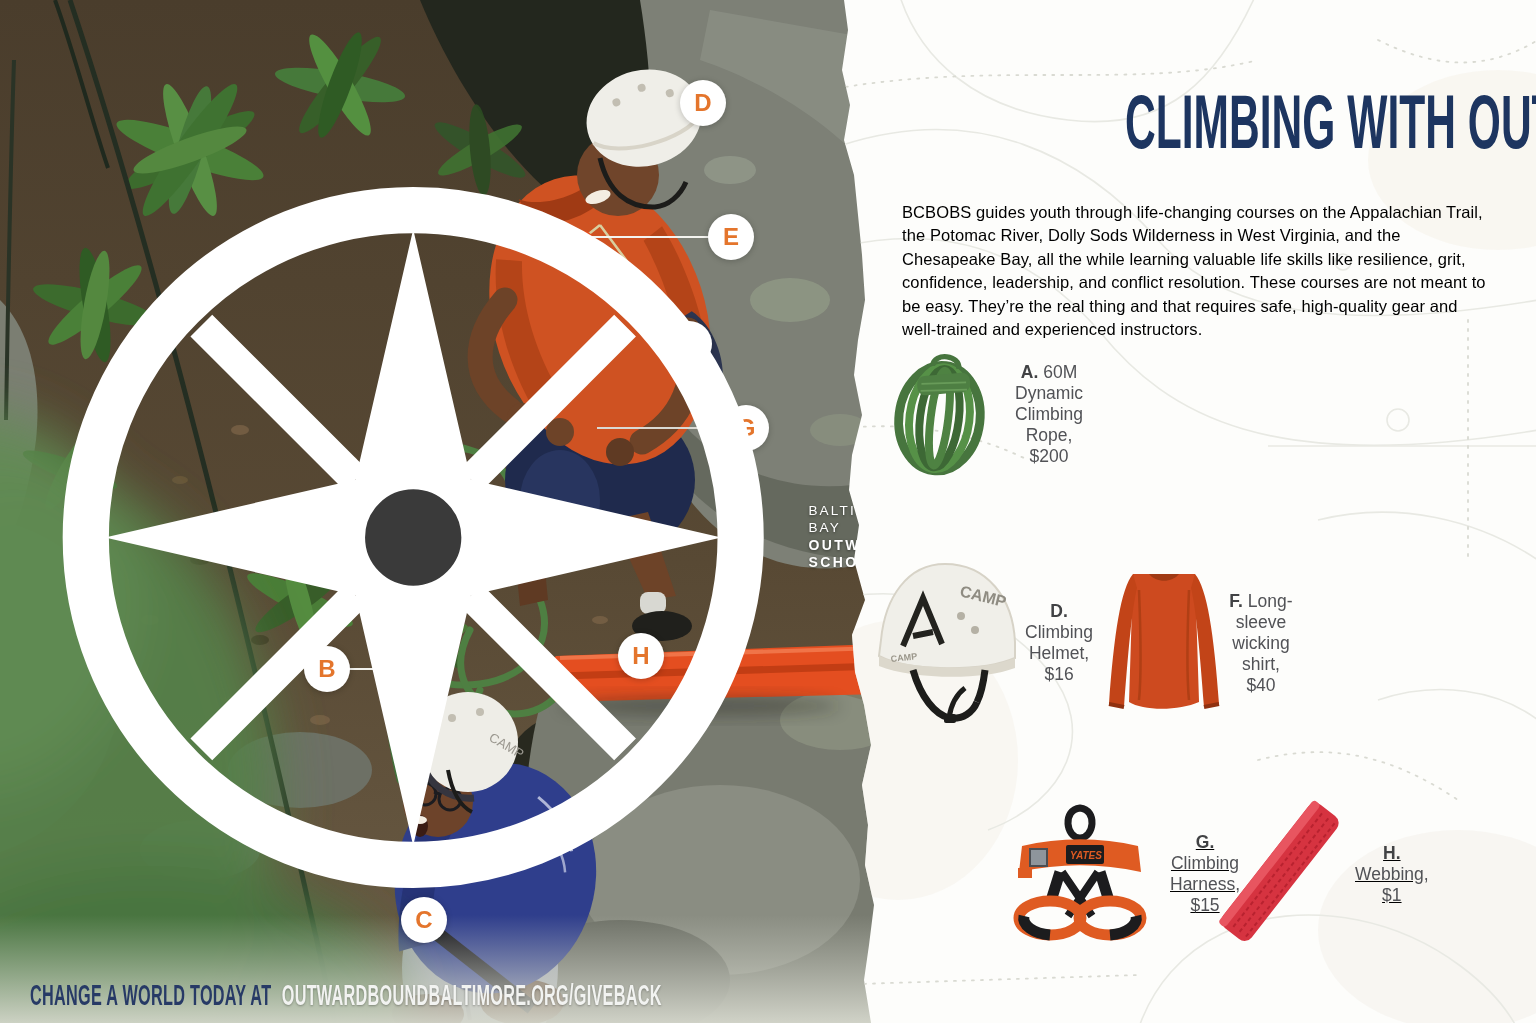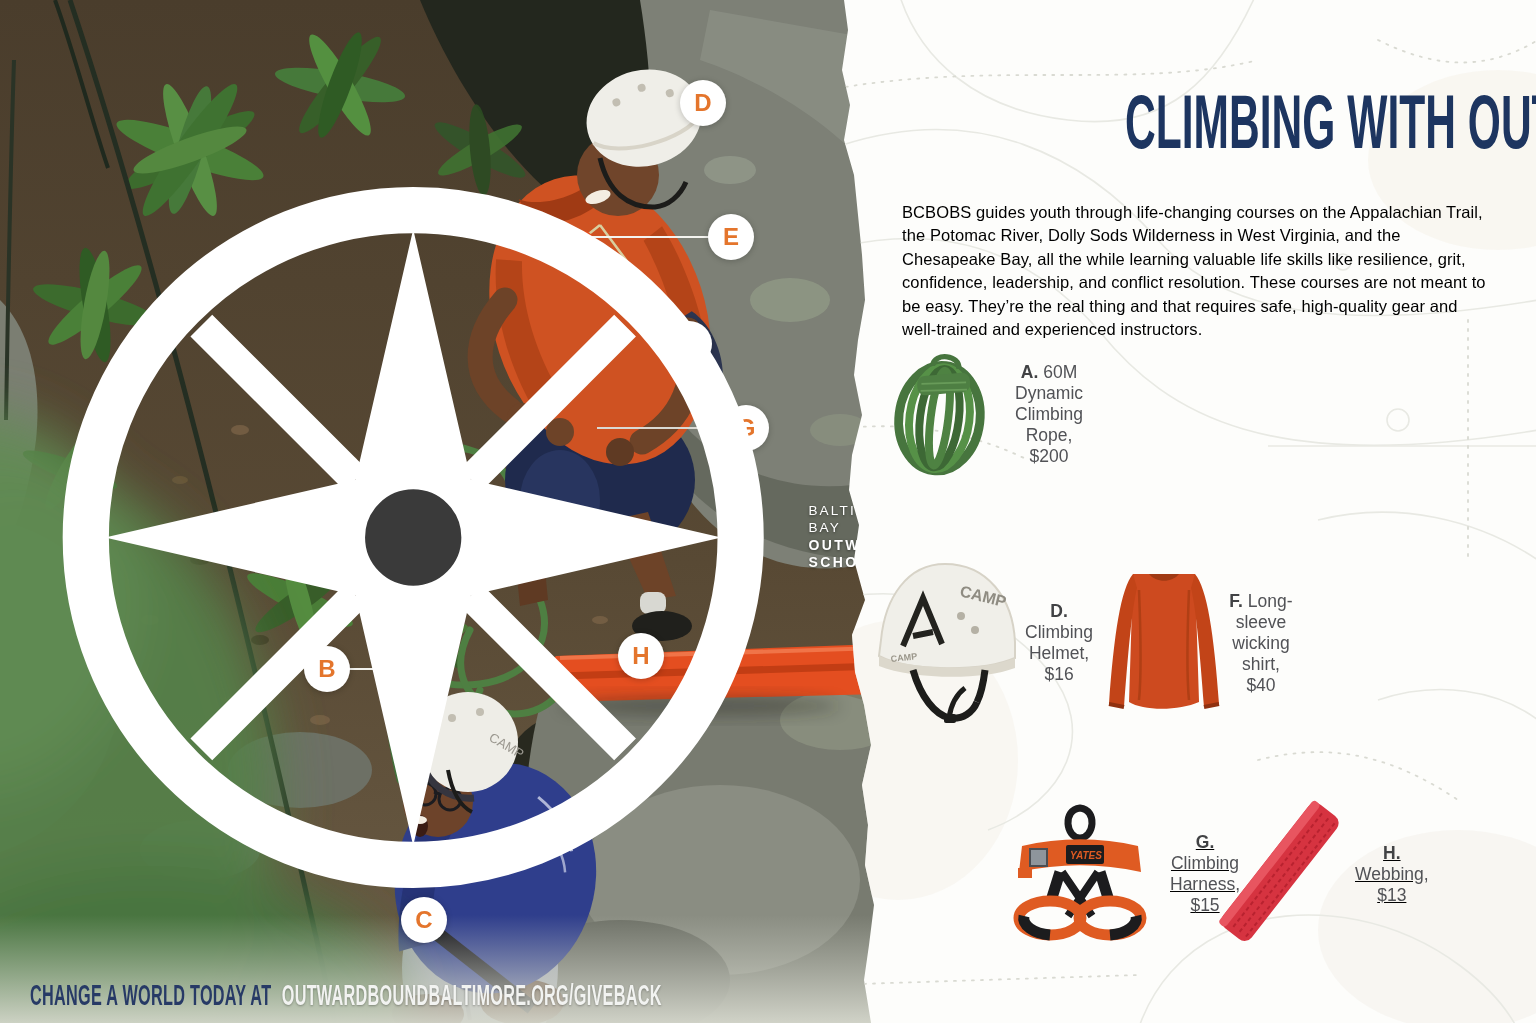--- a/index.html
+++ b/index.html
@@ -414,17 +414,17 @@
       <div class="gear-cell">
         <div class="img-box">
           <svg width="150" height="160" viewBox="0 0 150 160">
             <g transform="rotate(38 75 80)">
               <rect x="57" y="2" width="36" height="156" rx="9" fill="#d63340"></rect>
               <rect x="57" y="2" width="9" height="156" rx="4" fill="#e85560"></rect>
               <path d="M72,8 L72,152 M80,8 L80,152 M88,8 L88,152" stroke="#b8222f" stroke-width="2" stroke-dasharray="4 3"></path>
             </g>
           </svg>
         </div>
-        <div class="cap"><b>H.</b> <span>Webbing, $13</span></div>
+        <div class="cap"><b>H.</b> <span>Webbing, $1</span></div>
       </div>
     </div>
   </div>
 </div>
 
 </body></html>

